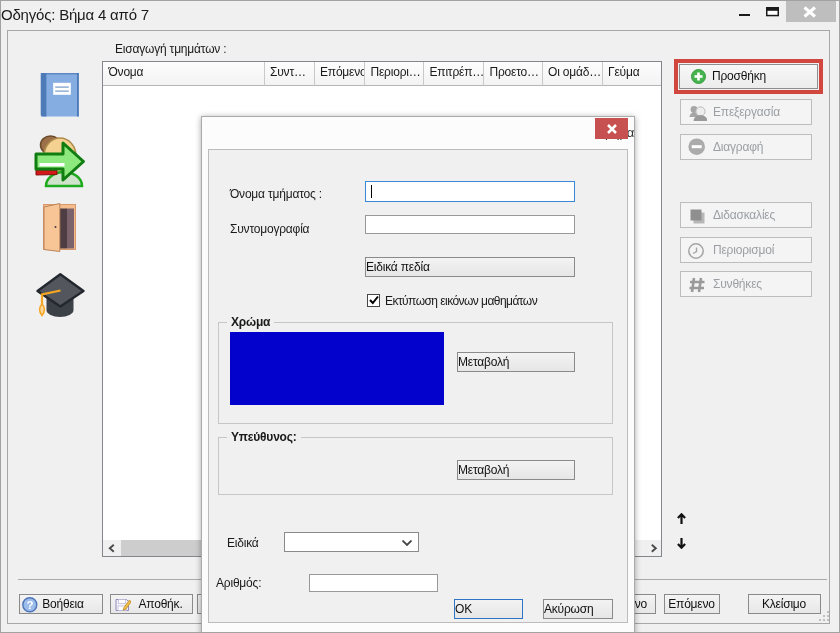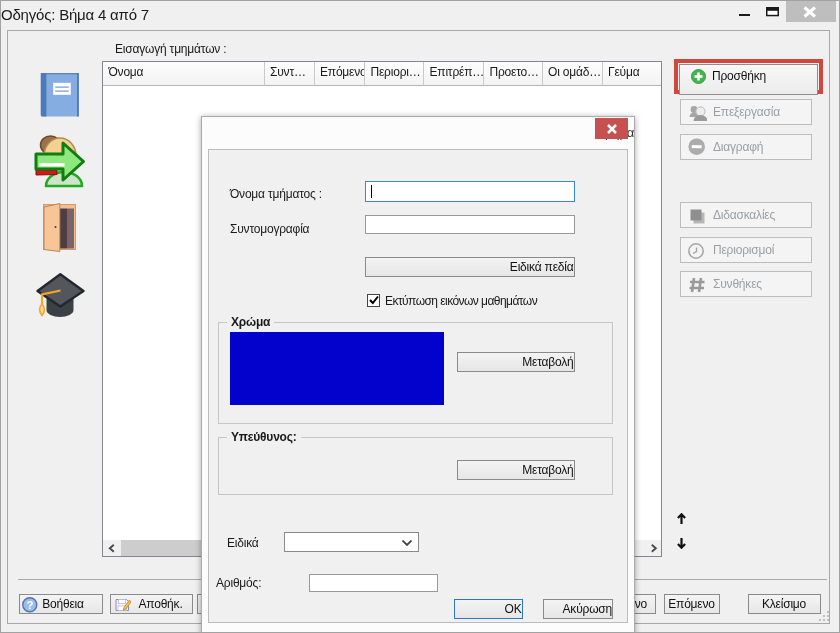--- a/index.html
+++ b/index.html
@@ -20,28 +20,28 @@
   #hdr { position:absolute; left:0; top:0; width:558px; height:24px; border-bottom:1px solid #b5b5b5;
          background:linear-gradient(#fdfdfd,#f3f3f3); }
   #hsb { position:absolute; left:0; top:478px; width:558px; height:16px; background:#f0f0f0; }
   #hsb .thumb { position:absolute; left:18px; top:0; width:310px; height:16px; background:#cdcdcd; }
 
   
   .rbtn { position:absolute; left:679px; width:132px; height:26px; background:#f4f4f4;
           border:1px solid #bdbdbd; color:#9b9fa3; line-height:24px; }
   .rbtn .lbl, #addbtn .lbl { position:absolute; left:32px; top:0; }
   #redbox { left:673px; top:58px; width:149px; height:35px; border:4px solid #d1473d; }
-  #addbtn { left:678px; top:63px; width:139px; height:31px; background:linear-gradient(#f7f7f7,#ececec);
+  #addbtn { left:678px; top:63px; width:139px; height:25px; background:linear-gradient(#f7f7f7,#ececec);
             border:1px solid #8e8e8e; color:#111; line-height:23px; }
 
   
   .btn { position:absolute; height:20px; background:linear-gradient(#f4f4f4,#e7e7e7);
          border:1px solid #8a8a8a; text-align:center; line-height:18px; color:#111; }
   .dbtn { position:absolute; height:20px; background:linear-gradient(#f3f3f3,#e6e6e6);
-          border:1px solid #8a8a8a; text-align:right; line-height:18px; color:#111; }
+          border:1px solid #8a8a8a; text-align:left; line-height:18px; color:#111; }
 
   
   #dlg { left:200px; top:115px; width:434px; height:525px; background:#fcfcfc;
          border:1px solid #ababab; box-shadow:0 1px 6px rgba(0,0,0,0.35); z-index:10; }
   #dlg .panel { position:absolute; left:6px; top:32px; width:420px; height:474px;
                 background:#f0f0f0; border:1px solid #bcbcbc; }
   #dlgtitle { position:absolute; left:0; right:0; top:8px; text-align:right; font-size:13px; color:#333; }
   #dlgclose { position:absolute; left:394px; top:2px; width:33px; height:21px; background:#c75050; }
   .inp { position:absolute; background:#fff; border:1px solid #999; }
   .grp { position:absolute; left:16px; width:395px; border:1px solid #c6c6c6; }

